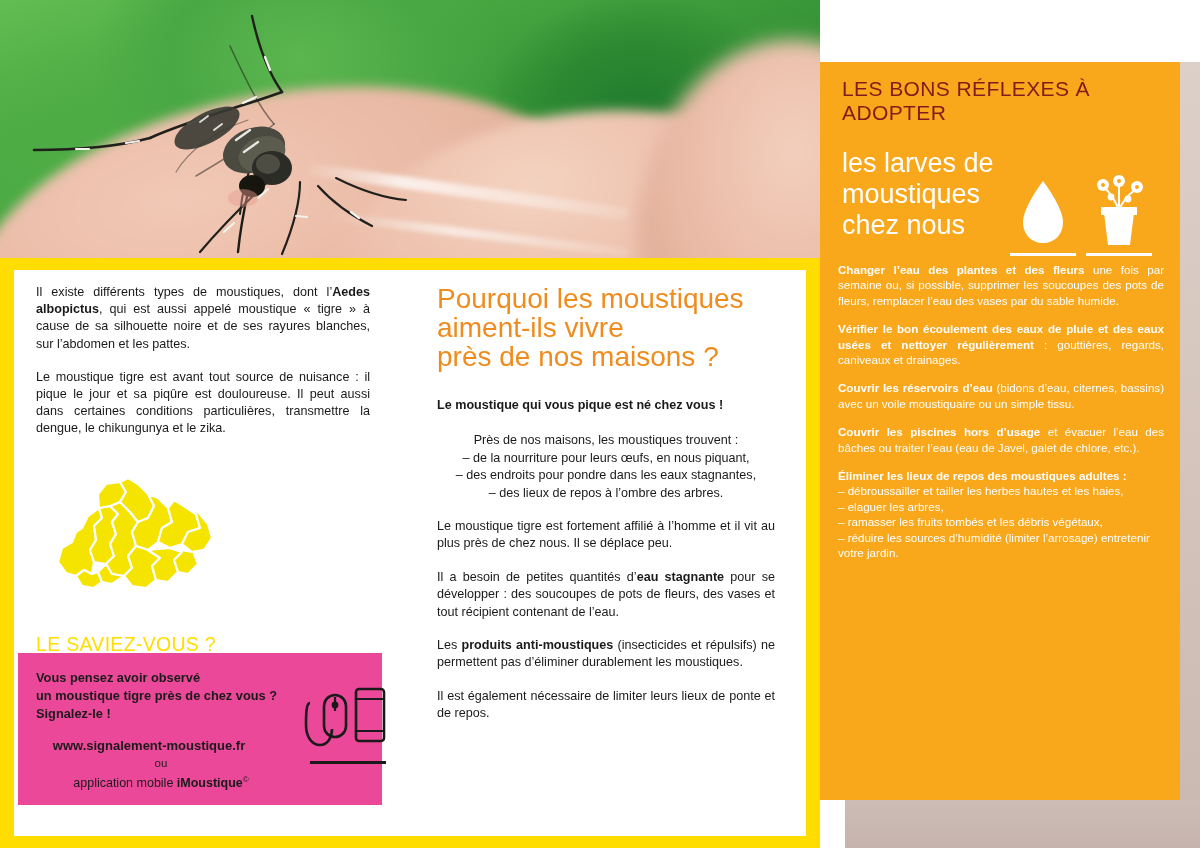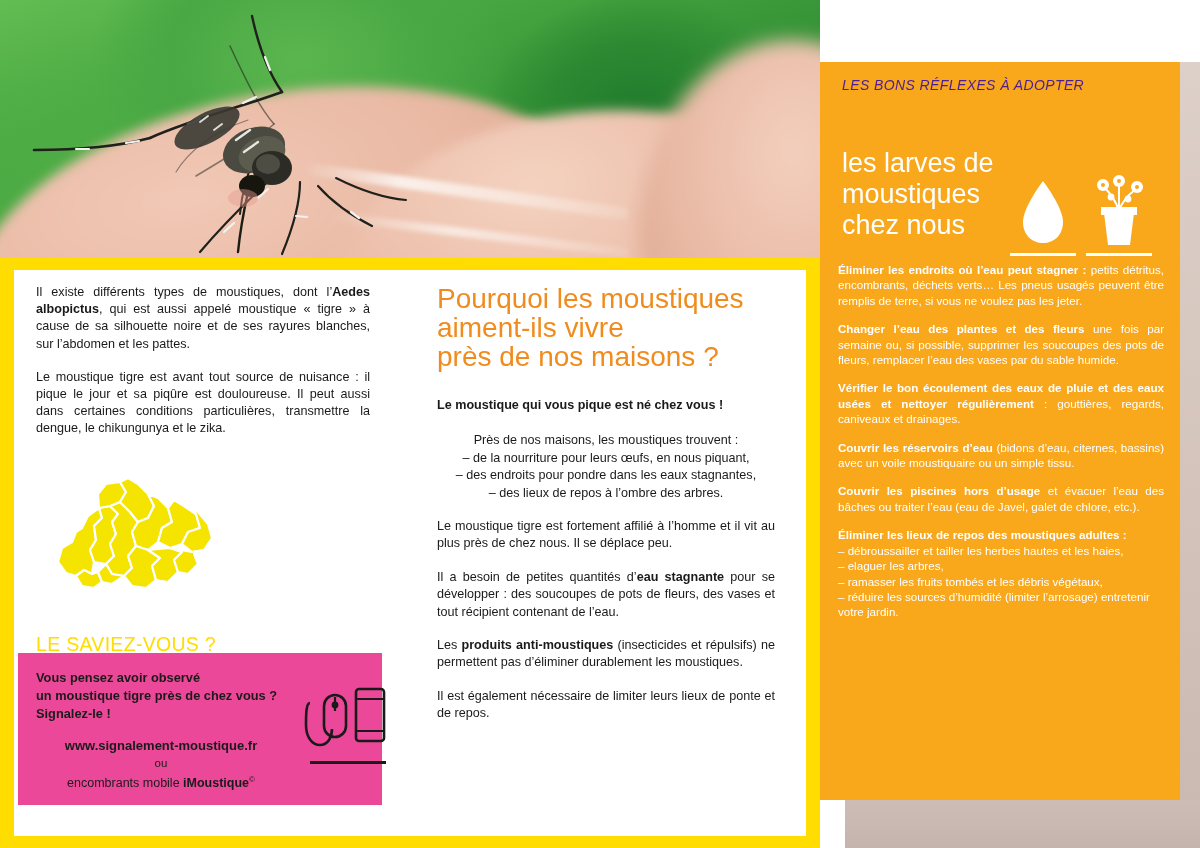--- a/index.html
+++ b/index.html
@@ -90,23 +90,22 @@
   }
   .photo-right-bleed {
     position: absolute; left: 780px; top: 40px; width: 420px; height: 230px;
     background: linear-gradient(180deg, #4fa945 0%, #7bb885 18%, #ddb9ae 45%, #d6aea2 100%);
     z-index: -1;
   }
 
   
   .kicker {
     position: absolute; left: 22px; top: 15px;
-    font-size: 14px; letter-spacing: .4px; color: #4c1d95;
+    font-size: 21px; letter-spacing: .4px; color: #7f1d1d;
     font-weight: 400;
-    font-style: italic;
   }
   .ohead {
     position: absolute; left: 22px; top: 55px; width: 200px;
     font-size: 27px; line-height: 31px; color: #ffffff; font-weight: 400;
   }
   .oicons { position: absolute; left: 190px; top: 105px; width: 160px; height: 110px; }
   .oicon { position: absolute; width: 66px; }
   .oicon .rule {
     position: absolute; top: 86px; left: 0; width: 66px; height: 3px; background: #ffffff;
   }
@@ -140,21 +139,21 @@
   }
   .yellowbox {
     position: absolute; left: 18px; top: 653px; width: 364px; height: 152px;
     background: #ec4899;
   }
   .yellowbox .l1 {
     position: absolute; left: 18px; top: 16px; width: 300px;
     font-size: 12.8px; line-height: 18px; font-weight: bold; color: #1a1a1a;
   }
   .yellowbox .url {
-    position: absolute; left: 18px; top: 85px; width: 250px;
+    position: absolute; left: 6px; top: 85px; width: 250px;
     text-align: center; font-size: 13px; font-weight: bold; color: #1a1a1a;
   }
   .yellowbox .ou {
     position: absolute; left: 18px; top: 104px; width: 250px;
     text-align: center; font-size: 11.5px; color: #1a1a1a;
   }
   .yellowbox .app {
     position: absolute; left: 18px; top: 122px; width: 250px;
     text-align: center; font-size: 12.5px; color: #1a1a1a;
   }
@@ -273,21 +272,21 @@
   <div class="saviez">LE SAVIEZ-VOUS ?</div>
 
   <div class="yellowbox">
     <div class="l1">
       <span>Vous pensez avoir observé</span><br>
       <span>un moustique tigre près de chez vous ?</span><br>
       <span>Signalez-le !</span>
     </div>
     <div class="url">www.signalement-moustique.fr</div>
     <div class="ou">ou</div>
-    <div class="app"><span>encombrants mobile </span><b>iMoustique</b><sup>©</sup></div>
+    <div class="app"><span>application mobile </span><b>iMoustique</b><sup>©</sup></div>
 
     <svg class="devicons" viewBox="0 0 84 78">
       <g stroke="#1a1a1a" fill="none" stroke-width="2.6">
         <path d="M6 22 C2 22 2 34 2 44 C2 56 8 64 16 64 C24 64 28 56 28 48"></path>
         <rect x="20" y="14" width="22" height="42" rx="11"></rect>
         <path d="M31 16 L31 30" stroke-width="2.2"></path>
         <circle cx="31" cy="24" r="3.4" fill="#1a1a1a" stroke="none"></circle>
         <rect x="52" y="8" width="28" height="52" rx="3"></rect>
         <path d="M52 18 L80 18 M52 50 L80 50" stroke-width="2.2"></path>
       </g>
@@ -350,21 +349,20 @@
             <circle cx="17" cy="18" r="2"></circle>
               <circle cx="33" cy="14" r="2"></circle>
               <circle cx="51" cy="20" r="2"></circle>
           </g>
         </svg>
         <div class="rule"></div>
       </div>
     </div>
 
     <div class="ob" style="top:200px;">
-      <p><b>Éliminer les endroits où l’eau peut stagner :</b><span> petits détritus, encombrants, déchets verts… Les pneus usagés peuvent être remplis de terre, si vous ne voulez pas les jeter.</span></p>
       <p><b>Changer l’eau des plantes et des fleurs</b><span> une fois par semaine ou, si possible, supprimer les soucoupes des pots de fleurs, remplacer l’eau des vases par du sable humide.</span></p>
       <p><b>Vérifier le bon écoulement des eaux de pluie et des eaux usées et nettoyer régulièrement</b><span> : gouttières, regards, caniveaux et drainages.</span></p>
       <p><b>Couvrir les réservoirs d’eau</b><span> (bidons d’eau, citernes, bassins) avec un voile moustiquaire ou un simple tissu.</span></p>
       <p><b>Couvrir les piscines hors d’usage</b><span> et évacuer l’eau des bâches ou traiter l’eau (eau de Javel, galet de chlore, etc.).</span></p>
       <p class="li">
         <b>Éliminer les lieux de repos des moustiques adultes :</b><br>
         <span>– débroussailler et tailler les herbes hautes et les haies,</span><br>
         <span>– elaguer les arbres,</span><br>
         <span>– ramasser les fruits tombés et les débris végétaux,</span><br>
         <span>– réduire les sources d’humidité (limiter l’arrosage) entretenir votre jardin.</span>

